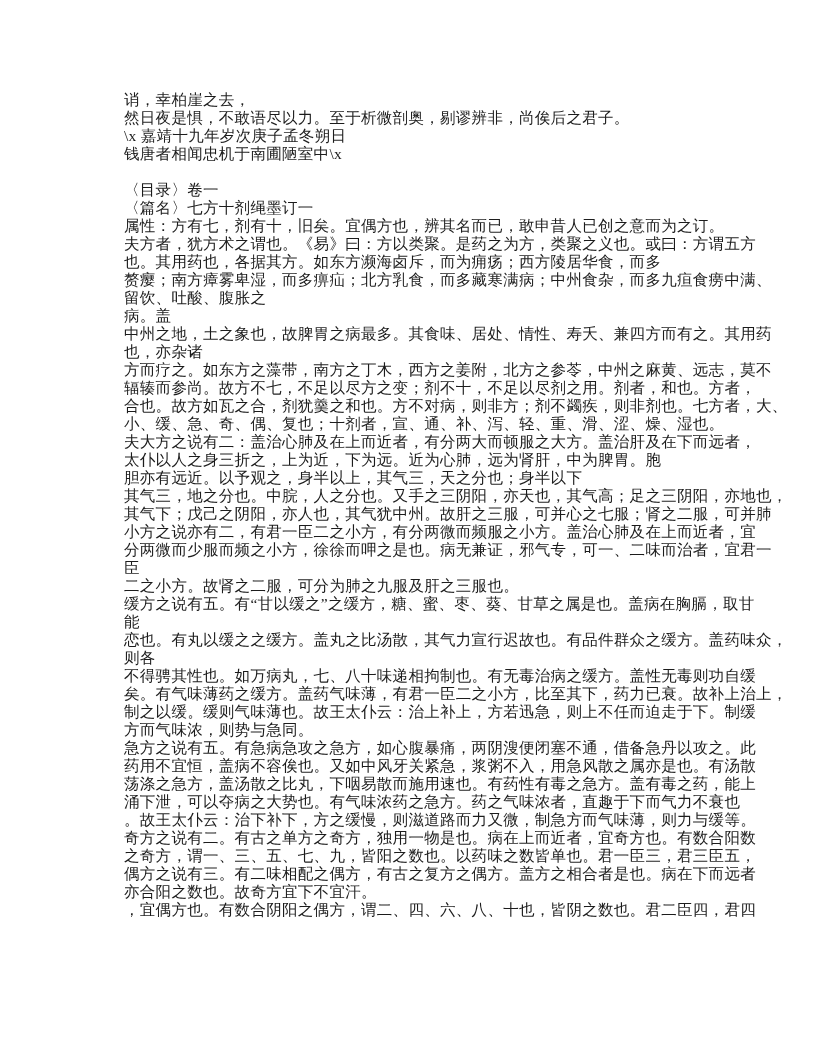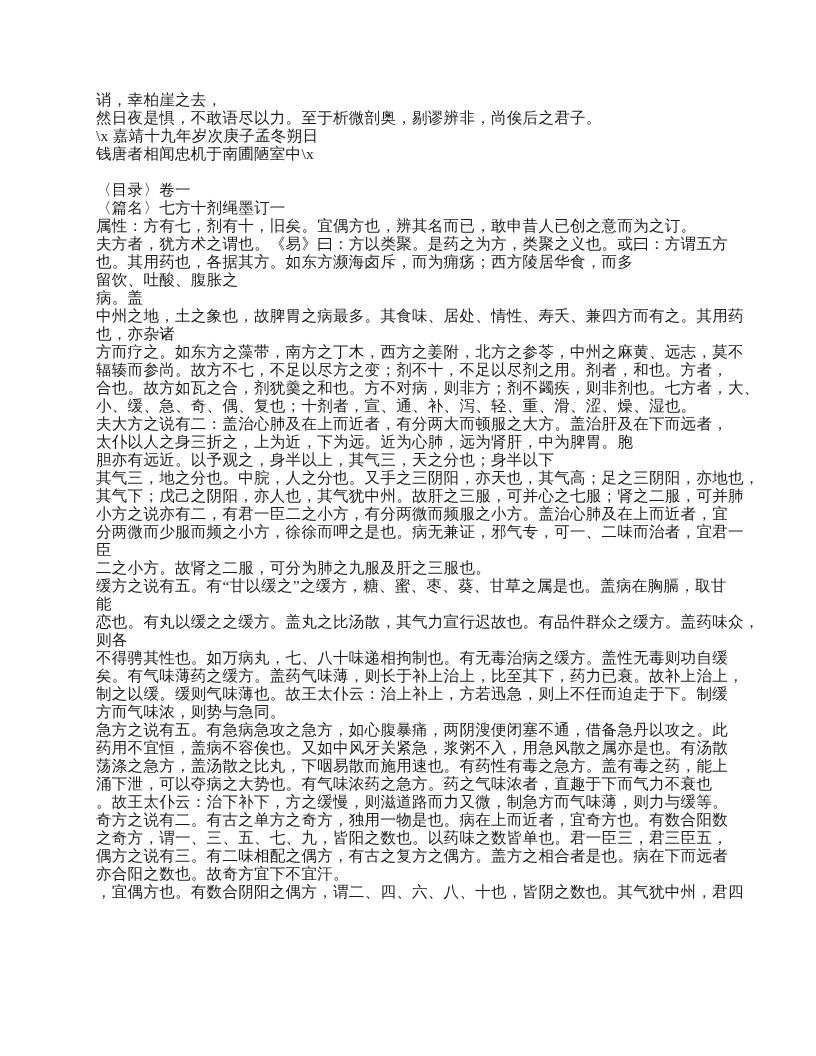--- a/index.html
+++ b/index.html
@@ -17,20 +17,21 @@
     width: 816px;
     height: 1056px;
     background: #ffffff;
     box-sizing: border-box;
     padding: 91px 30px 0 96px;
   }
   .text-block {
     font-family: "Liberation Serif", "DejaVu Serif", serif;
     font-size: 15.5px;
     color: #1c1c1c;
+    margin-left: 28px;
   }
   .line {
     height: 18px;
     line-height: 18px;
     white-space: pre;
     letter-spacing: 0.3px;
   }
 </style>
 </head>
 <body style="background: rgb(255, 255, 255);">
@@ -40,20 +41,21 @@
       <div class="line">诮，幸柏崖之去，</div>
       <div class="line">然日夜是惧，不敢语尽以力。至于析微剖奥，剔谬辨非，尚俟后之君子。</div>
       <div class="line">\x 嘉靖十九年岁次庚子孟冬朔日</div>
       <div class="line">钱唐者相闻忠机于南圃陋室中\x</div>
       <div class="line">&nbsp;</div>
       <div class="line">〈目录〉卷一</div>
       <div class="line">〈篇名〉七方十剂绳墨订一</div>
       <div class="line">属性：方有七，剂有十，旧矣。宜偶方也，辨其名而已，敢申昔人已创之意而为之订。</div>
       <div class="line">夫方者，犹方术之谓也。《易》曰：方以类聚。是药之为方，类聚之义也。或曰：方谓五方</div>
       <div class="line">也。其用药也，各据其方。如东方濒海卤斥，而为痈疡；西方陵居华食，而多</div>
+      <div class="line">赘瘿；南方瘴雾卑湿，而多痹疝；北方乳食，而多藏寒满病；中州食杂，而多九疸食痨中满、</div>
       <div class="line">留饮、吐酸、腹胀之</div>
       <div class="line">病。盖</div>
       <div class="line">中州之地，土之象也，故脾胃之病最多。其食味、居处、情性、寿夭、兼四方而有之。其用药</div>
       <div class="line">也，亦杂诸</div>
       <div class="line">方而疗之。如东方之藻带，南方之丁木，西方之姜附，北方之参苓，中州之麻黄、远志，莫不</div>
       <div class="line">辐辏而参尚。故方不七，不足以尽方之变；剂不十，不足以尽剂之用。剂者，和也。方者，</div>
       <div class="line">合也。故方如瓦之合，剂犹羹之和也。方不对病，则非方；剂不蠲疾，则非剂也。七方者，大、</div>
       <div class="line">小、缓、急、奇、偶、复也；十剂者，宣、通、补、泻、轻、重、滑、涩、燥、湿也。</div>
       <div class="line">夫大方之说有二：盖治心肺及在上而近者，有分两大而顿服之大方。盖治肝及在下而远者，</div>
       <div class="line">太仆以人之身三折之，上为近，下为远。近为心肺，远为肾肝，中为脾胃。胞</div>
@@ -62,27 +64,27 @@
       <div class="line">其气下；戊己之阴阳，亦人也，其气犹中州。故肝之三服，可并心之七服；肾之二服，可并肺</div>
       <div class="line">小方之说亦有二，有君一臣二之小方，有分两微而频服之小方。盖治心肺及在上而近者，宜</div>
       <div class="line">分两微而少服而频之小方，徐徐而呷之是也。病无兼证，邪气专，可一、二味而治者，宜君一</div>
       <div class="line">臣</div>
       <div class="line">二之小方。故肾之二服，可分为肺之九服及肝之三服也。</div>
       <div class="line">缓方之说有五。有“甘以缓之”之缓方，糖、蜜、枣、葵、甘草之属是也。盖病在胸膈，取甘</div>
       <div class="line">能</div>
       <div class="line">恋也。有丸以缓之之缓方。盖丸之比汤散，其气力宣行迟故也。有品件群众之缓方。盖药味众，</div>
       <div class="line">则各</div>
       <div class="line">不得骋其性也。如万病丸，七、八十味递相拘制也。有无毒治病之缓方。盖性无毒则功自缓</div>
-      <div class="line">矣。有气味薄药之缓方。盖药气味薄，则长于补上治上，比至其下，药力已衰。故补上治上，</div>
+      <div class="line">矣。有气味薄药之缓方。盖药气味薄，有君一臣二之小方，比至其下，药力已衰。故补上治上，</div>
       <div class="line">制之以缓。缓则气味薄也。故王太仆云：治上补上，方若迅急，则上不任而迫走于下。制缓</div>
       <div class="line">方而气味浓，则势与急同。</div>
       <div class="line">急方之说有五。有急病急攻之急方，如心腹暴痛，两阴溲便闭塞不通，借备急丹以攻之。此</div>
       <div class="line">药用不宜恒，盖病不容俟也。又如中风牙关紧急，浆粥不入，用急风散之属亦是也。有汤散</div>
       <div class="line">荡涤之急方，盖汤散之比丸，下咽易散而施用速也。有药性有毒之急方。盖有毒之药，能上</div>
       <div class="line">涌下泄，可以夺病之大势也。有气味浓药之急方。药之气味浓者，直趣于下而气力不衰也</div>
       <div class="line">。故王太仆云：治下补下，方之缓慢，则滋道路而力又微，制急方而气味薄，则力与缓等。</div>
       <div class="line">奇方之说有二。有古之单方之奇方，独用一物是也。病在上而近者，宜奇方也。有数合阳数</div>
       <div class="line">之奇方，谓一、三、五、七、九，皆阳之数也。以药味之数皆单也。君一臣三，君三臣五，</div>
       <div class="line">偶方之说有三。有二味相配之偶方，有古之复方之偶方。盖方之相合者是也。病在下而远者</div>
       <div class="line">亦合阳之数也。故奇方宜下不宜汗。</div>
-      <div class="line">，宜偶方也。有数合阴阳之偶方，谓二、四、六、八、十也，皆阴之数也。其气犹中州，君四</div>
+      <div class="line">，宜偶方也。有数合阴阳之偶方，谓二、四、六、八、十也，皆阴之数也。君二臣四，君四</div>
     </div>
 </div>
 
 </body></html>

